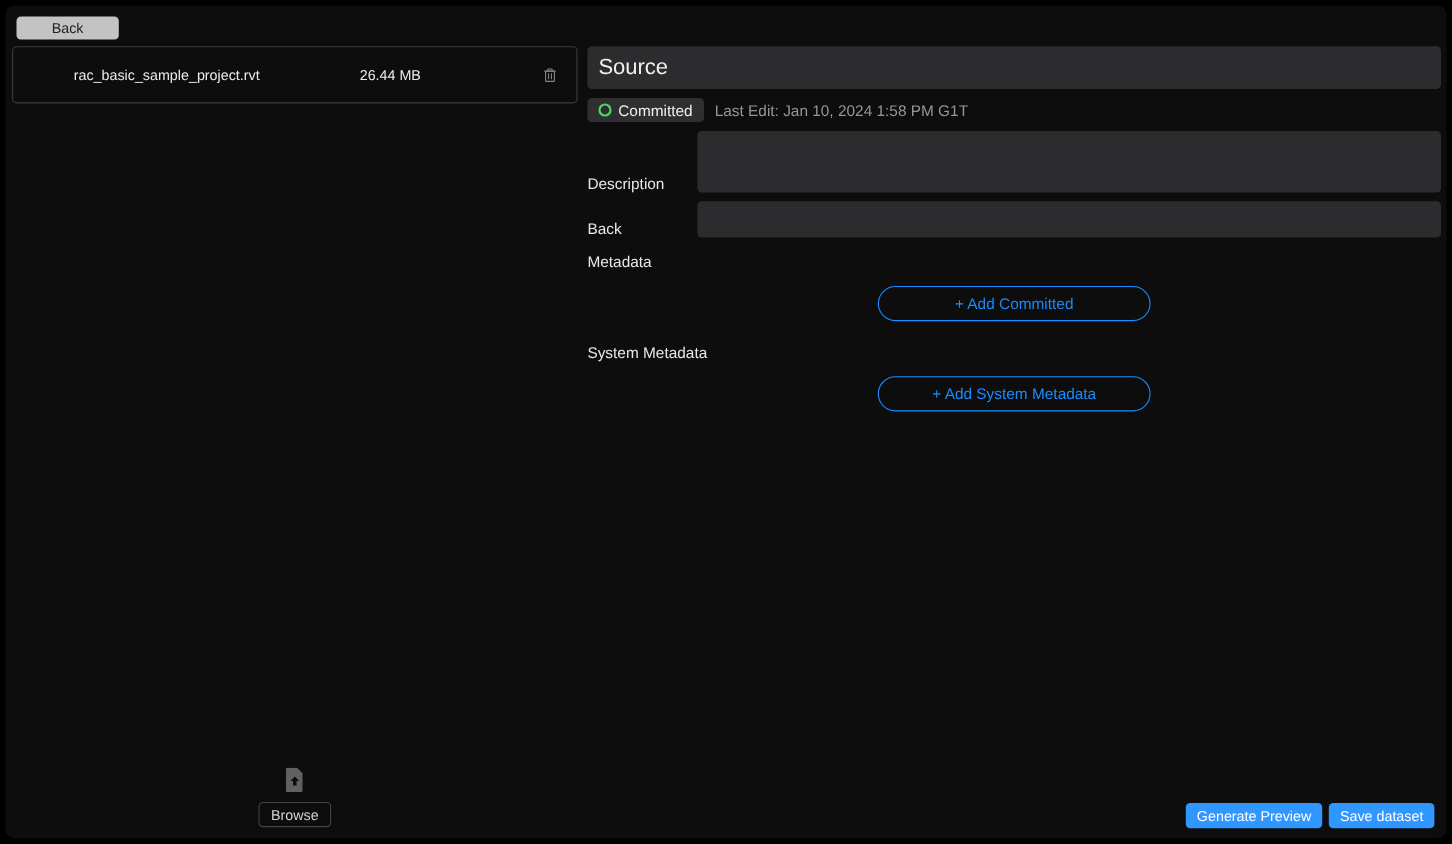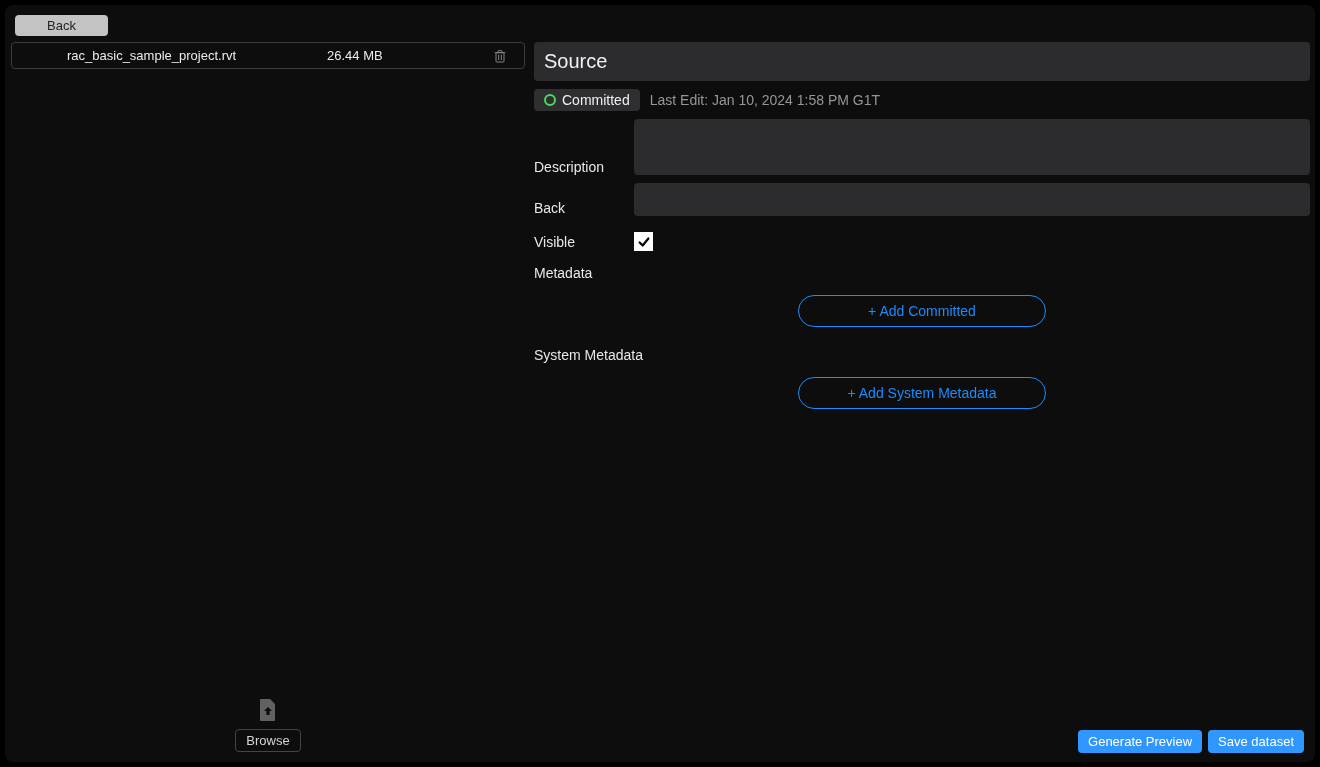--- a/index.html
+++ b/index.html
@@ -30,21 +30,21 @@
       width: 516px;
       display: flex;
       flex-direction: column;
       position: relative;
     }
     .file-row {
       display: flex;
       align-items: center;
       border: 1px solid #3c3c3c;
       border-radius: 4px;
-      height: 27px;
+      height: 52px;
       margin-top: 5px;
       margin-left: 1px;
       margin-right: 1px;
       color: #ececee;
       font-size: 13px;
       position: relative;
     }
     .file-name {
       flex: 0 0 auto;
       margin-left: 55px;
@@ -245,28 +245,20 @@
       <div class="form-row">
         <div class="form-label">Description</div>
         <textarea class="description-area" value="" style=""></textarea>
       </div>
 
       <div class="form-row">
         <div class="form-label">Back</div>
         <input class="tags-input" type="text" value="" style="">
       </div>
 
-      <div class="visible-row">
-        <div class="visible-label">Visible</div>
-        <div class="checkbox">
-          <svg class="checkmark" viewBox="0 0 16 16" fill="none" stroke="#000" stroke-width="2.5" stroke-linecap="round" stroke-linejoin="round">
-            <polyline points="3,8.5 6.5,12 13,4"></polyline>
-          </svg>
-        </div>
-      </div>
 
       <div class="section-label">Metadata</div>
 
       <div class="pill-btn-row">
         <button class="pill-btn">+ Add Committed</button>
       </div>
 
       <div class="section-label" style="margin-top:14px;">System Metadata</div>
 
       <div class="pill-btn-row">

